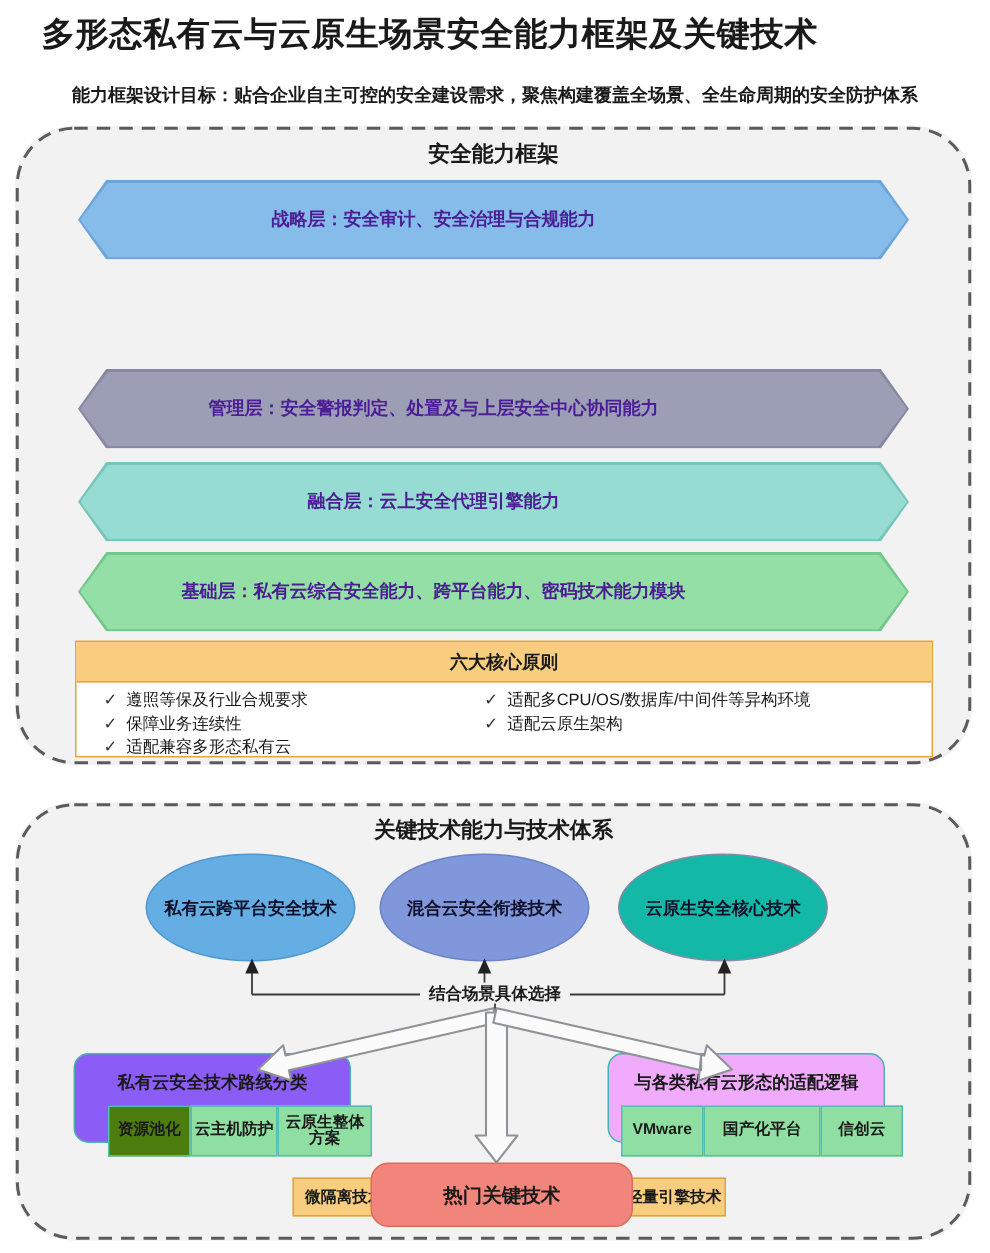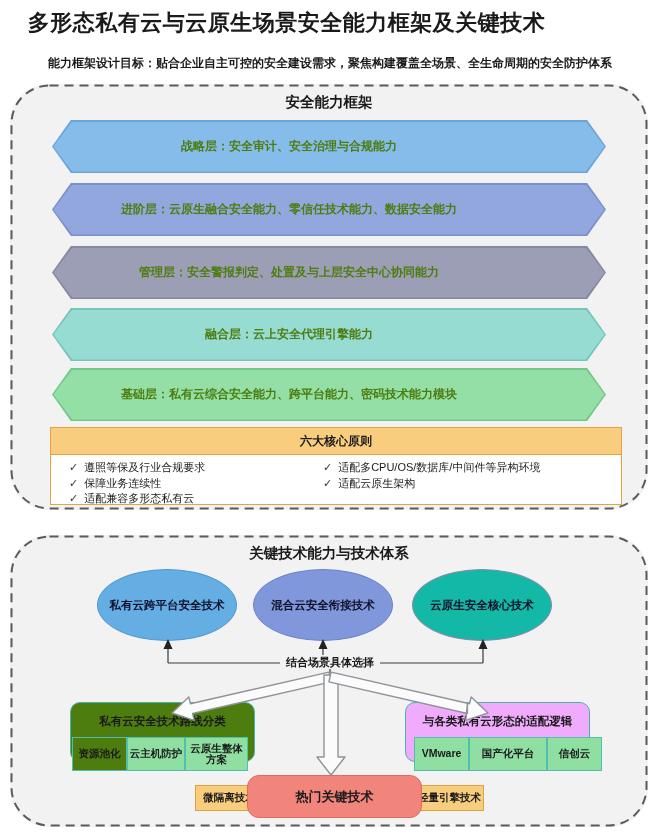--- a/index.html
+++ b/index.html
@@ -21,21 +21,21 @@
     font-size:14.5px; font-weight:bold; }
 
   
   .hex { position:absolute; left:42px; width:554px; height:53px; }
   .hex-border, .hex-fill {
     clip-path:polygon(3.4% 0, 96.6% 0, 100% 50%, 96.6% 100%, 3.4% 100%, 0 50%);
   }
   .hex-border { position:absolute; inset:0; }
   .hex-fill { position:absolute; inset:1.5px; }
   .hex-label { position:absolute; inset:0; display:flex; align-items:center; justify-content:center;
-    padding-right:80px; font-size:12px; font-weight:bold; color:#4d7c0f; white-space:nowrap; }
+    padding-right:80px; font-size:12px; font-weight:bold; color:#4c1d95; white-space:nowrap; }
 
   
   .principles { position:absolute; left:40px; top:343px; width:572px; height:78px;
     background:#ffffff; border:1.5px solid #E8A33D; }
   .p-header { height:27px; line-height:27px; text-align:center; font-size:12px; font-weight:bold;
     border-bottom:1.5px solid #E8A33D; }
   .p-body { display:flex; padding:5px 0 0 18px; }
   .p-col { list-style:none; }
   .p-col.left { width:46%; }
   .p-col.right { width:54%; }
@@ -80,25 +80,20 @@
     <svg class="dash-rect" width="638" height="426">
       <rect x="1.5" y="1.5" width="635" height="423" rx="38" fill="none" stroke="#5B5B5B" stroke-width="2" stroke-dasharray="9 6"></rect>
     </svg>
     <div class="panel-title">安全能力框架</div>
 
     <div class="hex" style="top:36px">
       <div class="hex-border" style="background-color: rgb(107, 165, 217);"></div>
       <div class="hex-fill" style="background-color: rgb(133, 188, 234);"></div>
       <span class="hex-label">战略层：安全审计、安全治理与合规能力</span>
     </div>
-    <div class="hex" style="top:99px">
-      <div class="hex-border" style="background-color: rgb(123, 144, 203);"></div>
-      <div class="hex-fill" style="background-color: rgb(146, 167, 221);"></div>
-      <span class="hex-label">进阶层：云原生融合安全能力、零信任技术能力、数据安全能力</span>
-    </div>
     <div class="hex" style="top:162px">
       <div class="hex-border" style="background-color: rgb(133, 136, 159);"></div>
       <div class="hex-fill" style="background-color: rgb(155, 158, 181);"></div>
       <span class="hex-label">管理层：安全警报判定、处置及与上层安全中心协同能力</span>
     </div>
     <div class="hex" style="top:224px">
       <div class="hex-border" style="background-color: rgb(118, 196, 186);"></div>
       <div class="hex-fill" style="background-color: rgb(151, 220, 211);"></div>
       <span class="hex-label">融合层：云上安全代理引擎能力</span>
     </div>
@@ -135,21 +130,21 @@
     </div>
     <div class="ellipse" style="left: 243px; top: 34px; background-color: rgb(128, 152, 219); border-color: rgb(106, 130, 200);">
       <span>混合云安全衔接技术</span>
     </div>
     <div class="ellipse" style="left: 402px; top: 34px; background-color: #14b8a6; border-color: rgb(134, 137, 168);">
       <span>云原生安全核心技术</span>
     </div>
 
     <div class="selector-label">结合场景具体选择</div>
 
-    <div class="group-head" style="left: 60px; top: 167px; background-color: #4d7c0f; border-color: rgb(71, 179, 172);">
+    <div class="group-head" style="left: 39px; top: 167px; background-color: #8b5cf6; border-color: rgb(71, 179, 172);">
       <span>私有云安全技术路线分类</span>
     </div>
     <div class="cell-row" style="left:62px; top:202px;">
       <div class="cell" style="width: 55px; background-color: #4d7c0f; border-color: rgb(79, 191, 176);">资源池化</div>
       <div class="cell" style="width: 58px; background-color: rgb(144, 223, 162); border-color: rgb(79, 191, 176);">云主机防护</div>
       <div class="cell" style="width: 63px; background-color: rgb(144, 223, 162); border-color: rgb(79, 191, 176);">云原生整体方案</div>
     </div>
 
     <div class="group-head" style="left: 395px; top: 167px; background-color: #f0abfc; border-color: rgb(71, 179, 172);">
       <span>与各类私有云形态的适配逻辑</span>

